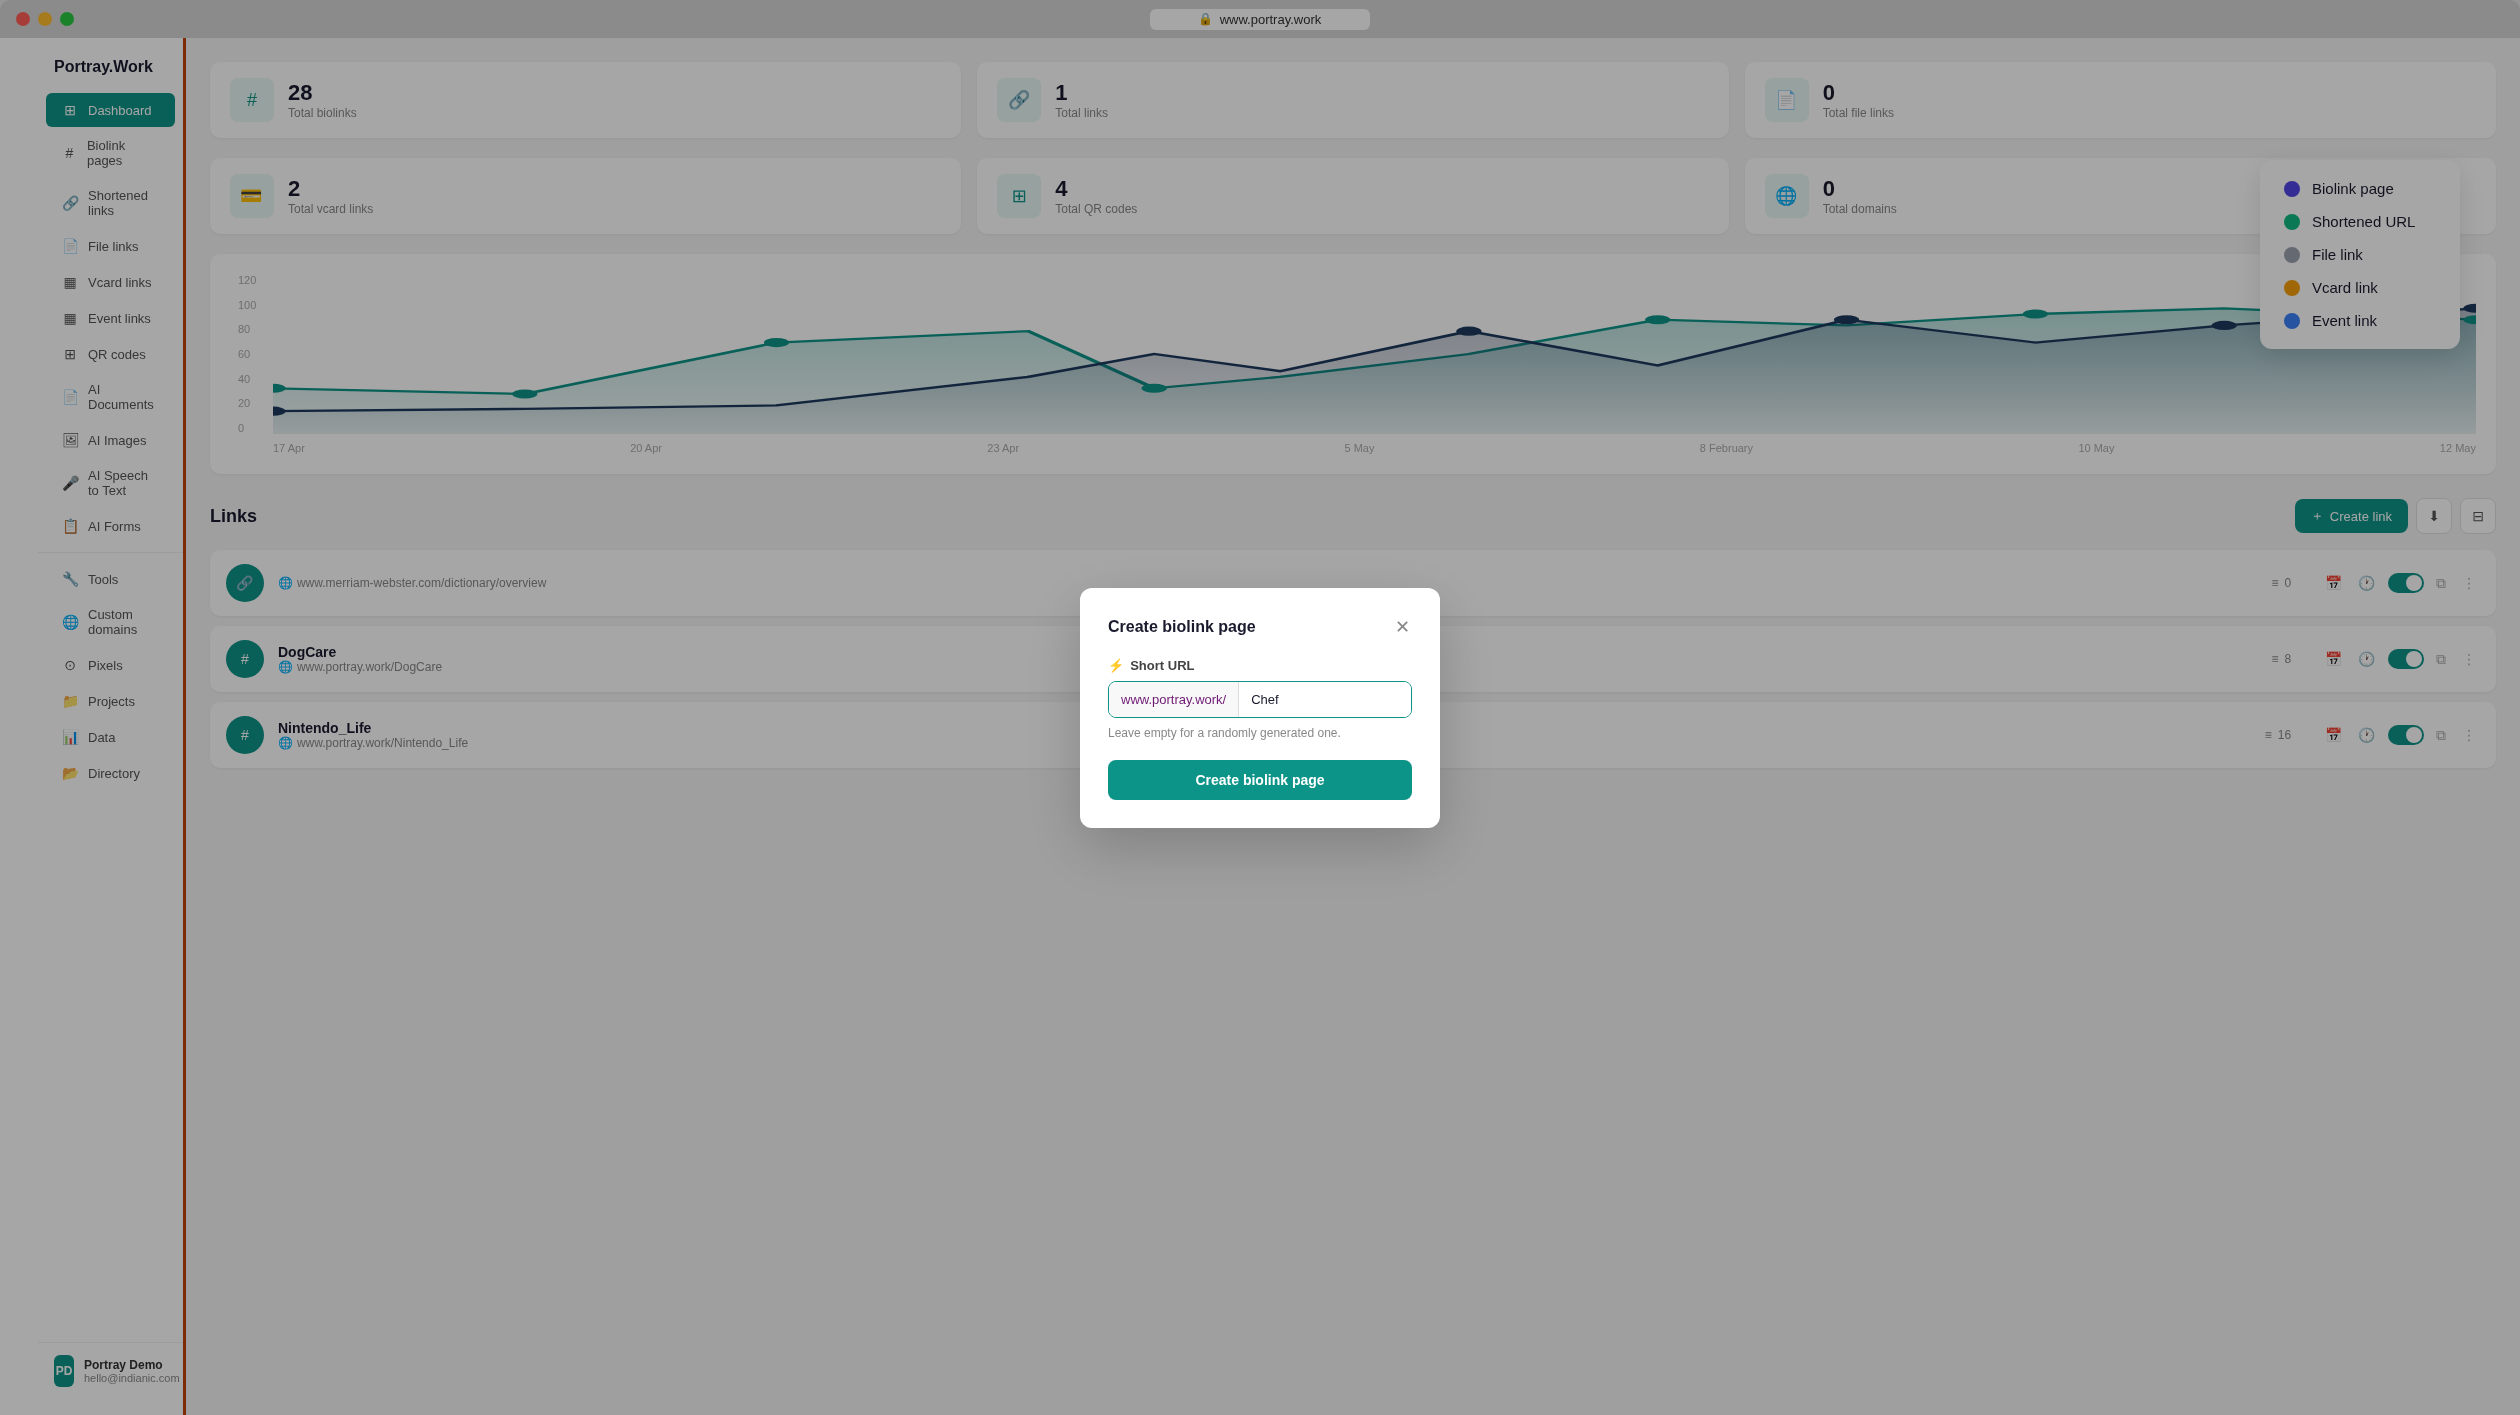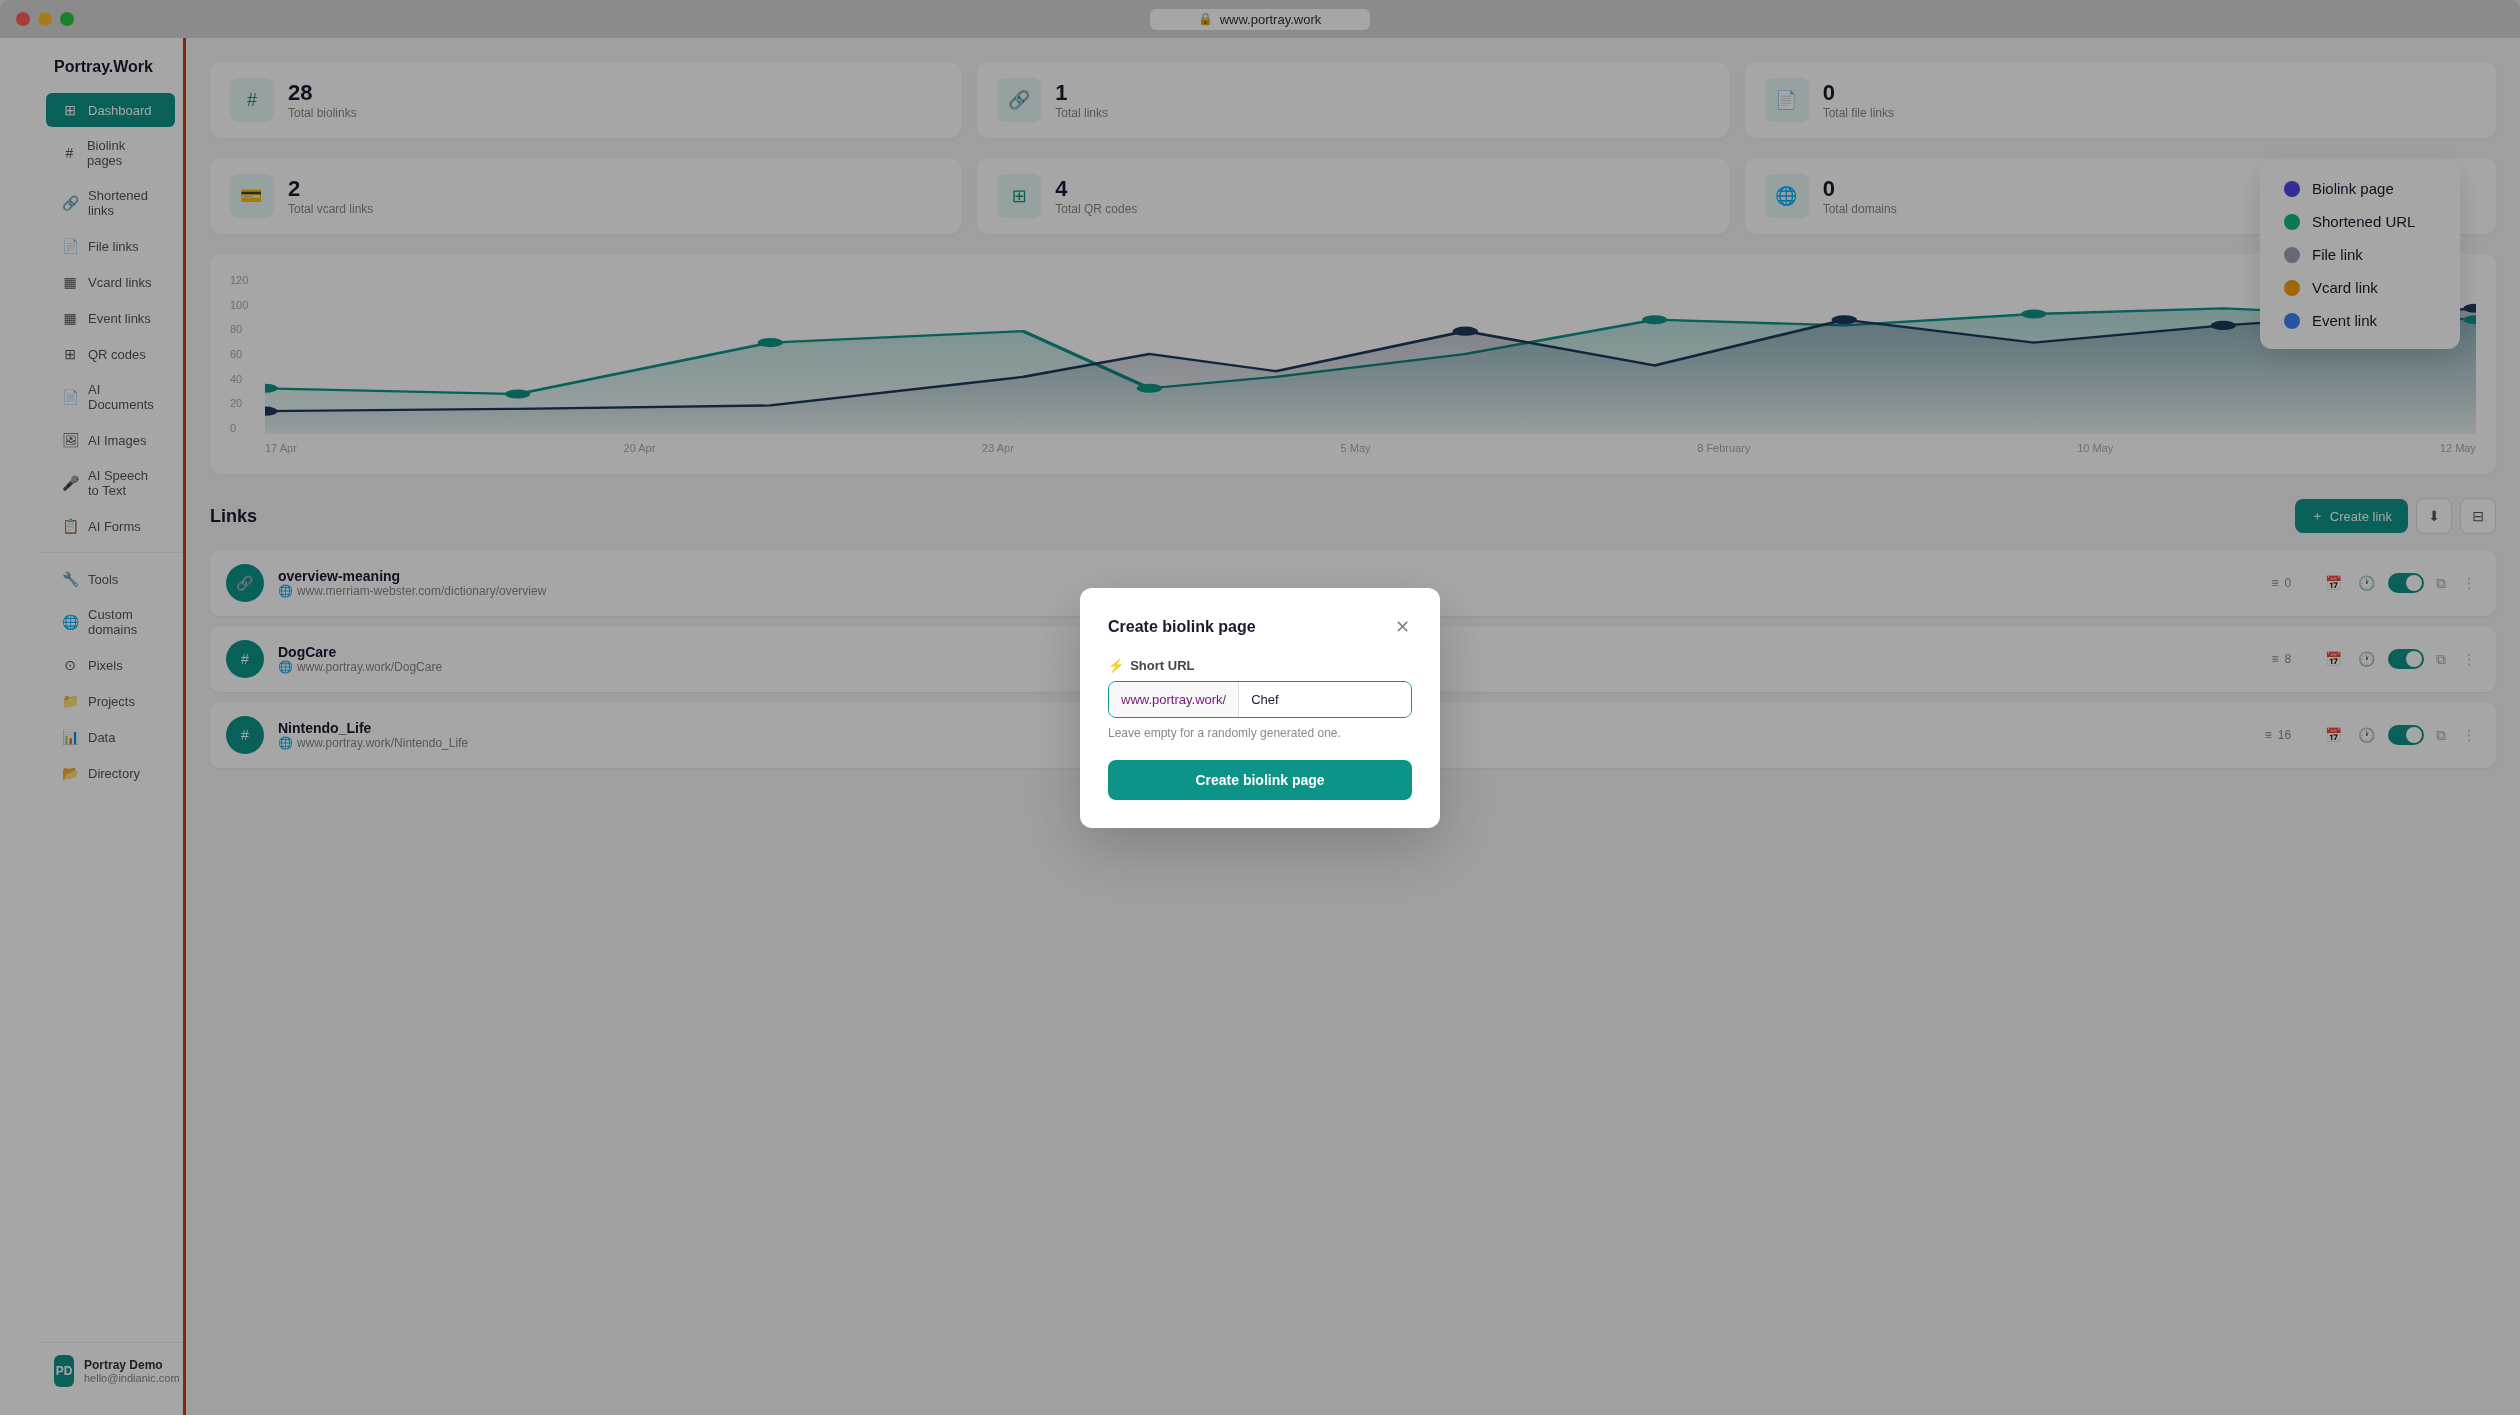--- a/index.html
+++ b/index.html
@@ -151,20 +151,21 @@
       background: white;
       border-radius: 10px;
       padding: 20px;
       margin-bottom: 24px;
       box-shadow: 0 1px 3px rgba(0,0,0,0.06);
     }
     .chart-area {
       height: 180px;
       position: relative;
       overflow: hidden;
+      margin-left: 8px;
     }
     .chart-labels-y {
       position: absolute;
       left: 0;
       top: 0;
       bottom: 20px;
       display: flex;
       flex-direction: column;
       justify-content: space-between;
       font-size: 11px;
@@ -610,21 +611,20 @@
           <span>⊟</span>
         </div>
       </div>
     </div>
 
     <div class="link-item">
       <div class="link-icon-circle link-icon-teal">
         <span>🔗</span>
       </div>
       <div class="link-info">
-        <div class="link-name">overview-meaning</div>
         <div class="link-url">
           <span>🌐</span>
           <span>www.merriam-webster.com/dictionary/overview</span>
         </div>
       </div>
       <div class="link-stats">
         <span>≡</span>
         <span>0</span>
       </div>
       <div class="link-controls">

